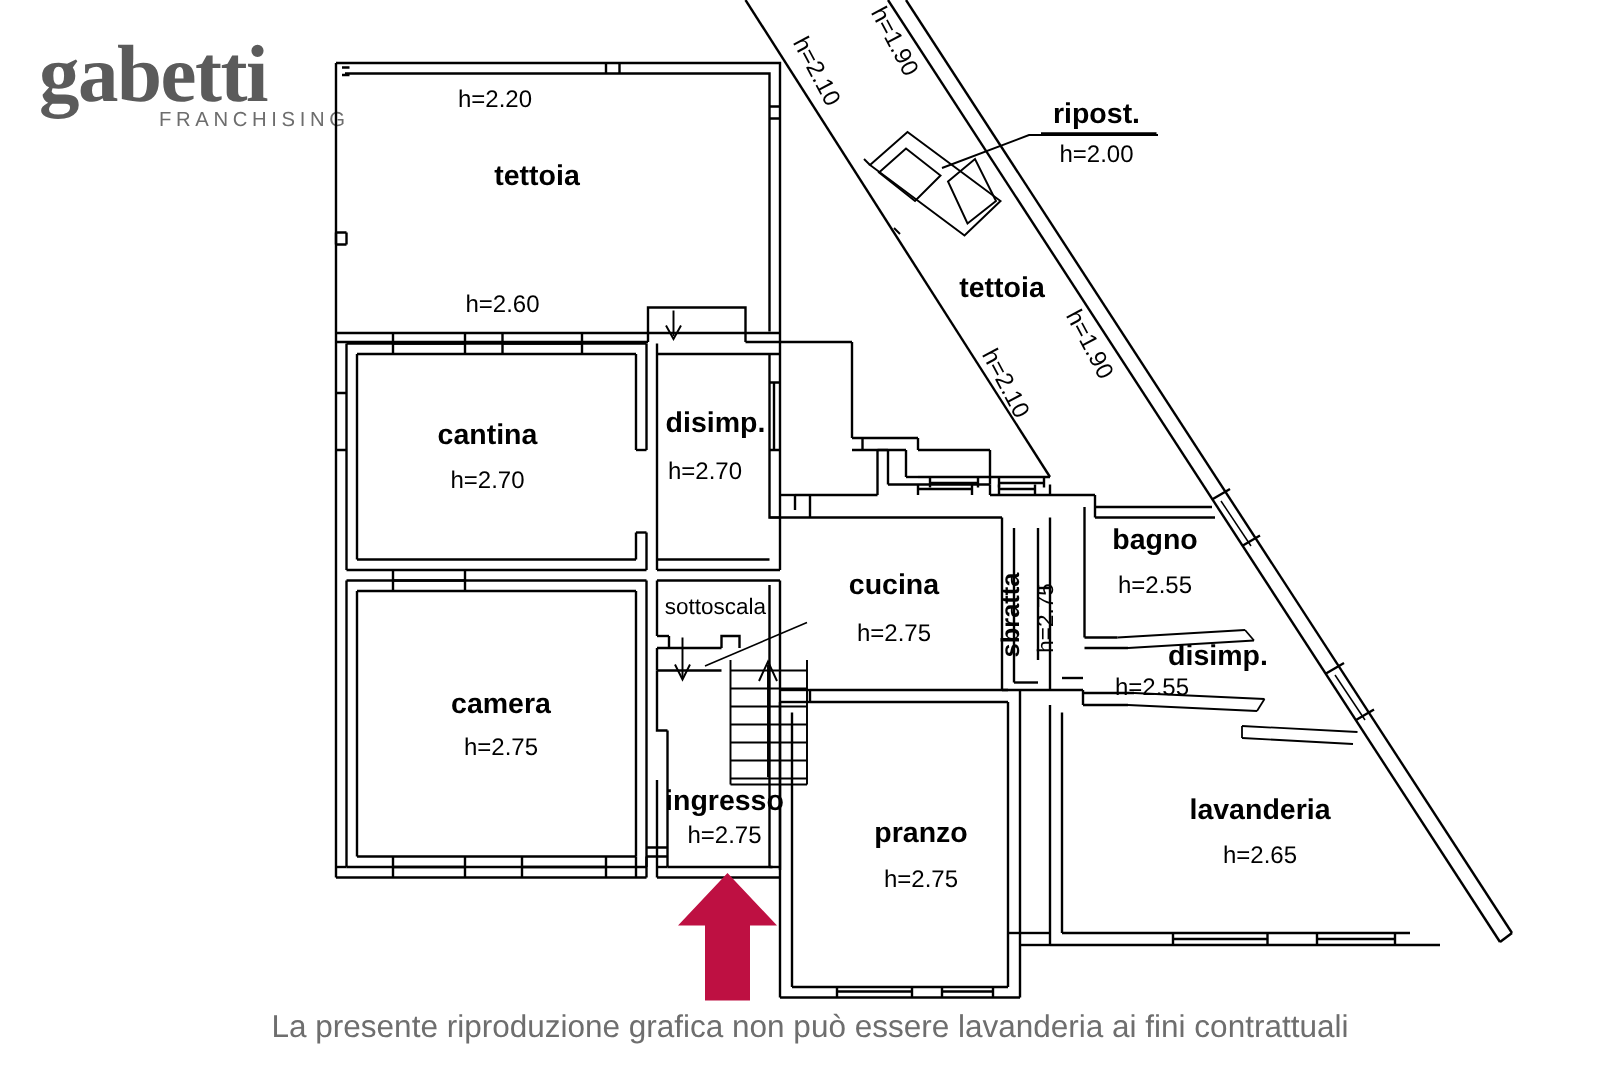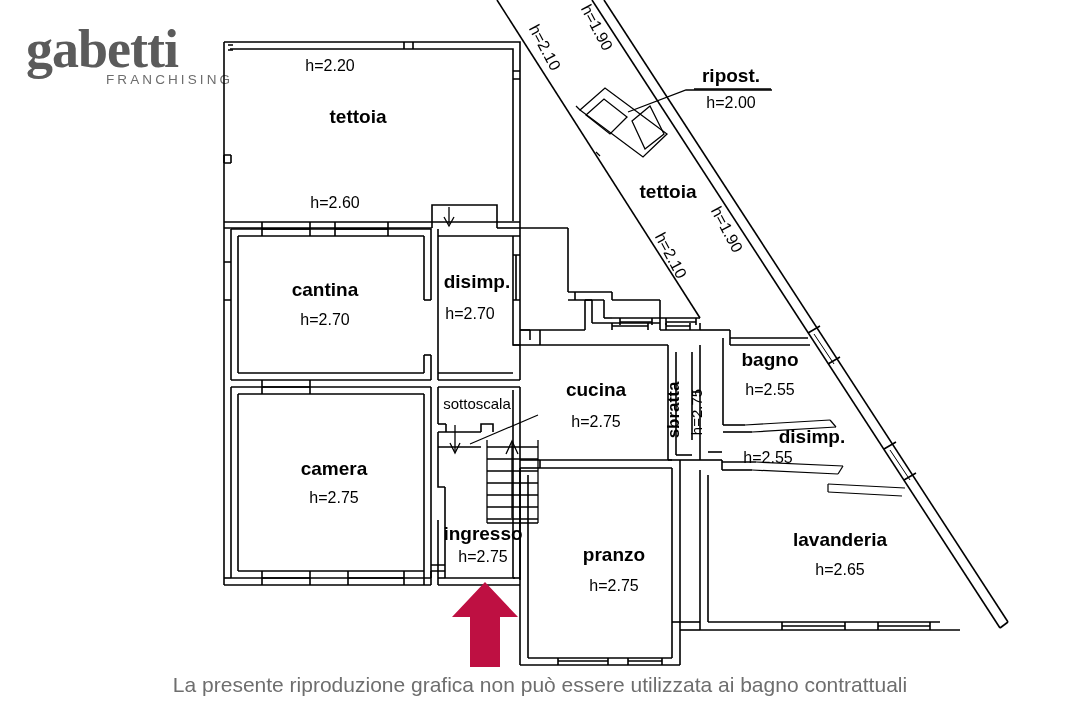--- a/index.html
+++ b/index.html
@@ -374,15 +374,15 @@
         <text x="722" y="232" text-anchor="middle" font-size="16" font-weight="normal" transform="rotate(62 722 232)">h=1.90</text>
       </g>
 
     <line x1="694" y1="89" x2="771" y2="89" stroke="#000" stroke-width="1.6"></line>
 
     <g id="entrance-arrow-group">
         <path d="M 485 582 L 518 617 L 500 617 L 500 667 L 470 667 L 470 617 L 452 617 Z" fill="#be1042" stroke="none"></path>
       </g>
   </svg>
 
-  <div id="caption">La presente riproduzione grafica non può essere utilizzata ai bagno contrattuali</div>
+  <div id="caption">La presente riproduzione grafica non può essere lavanderia ai fini contrattuali</div>
 
 </div>
 
 </body></html>

